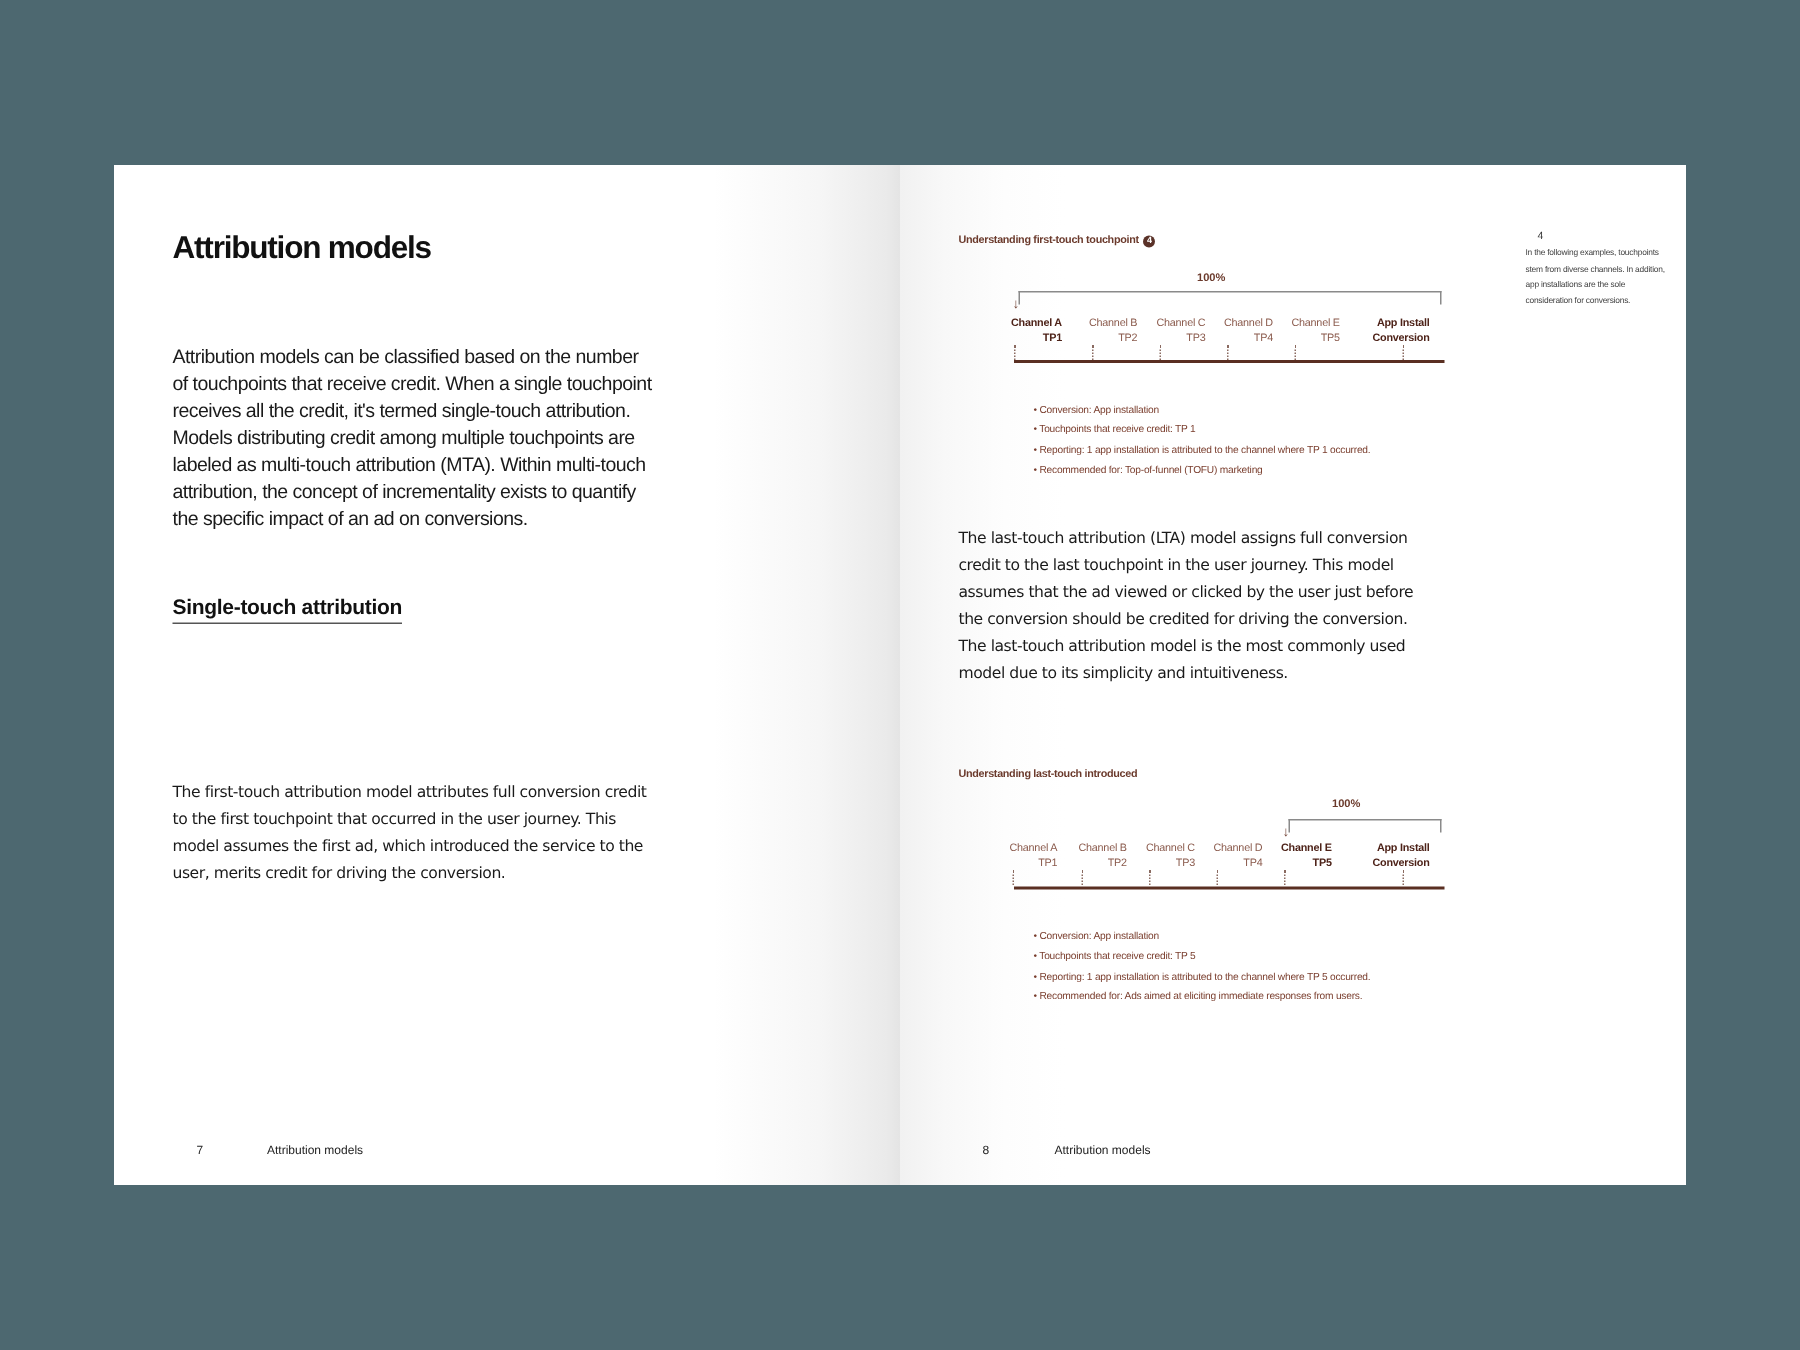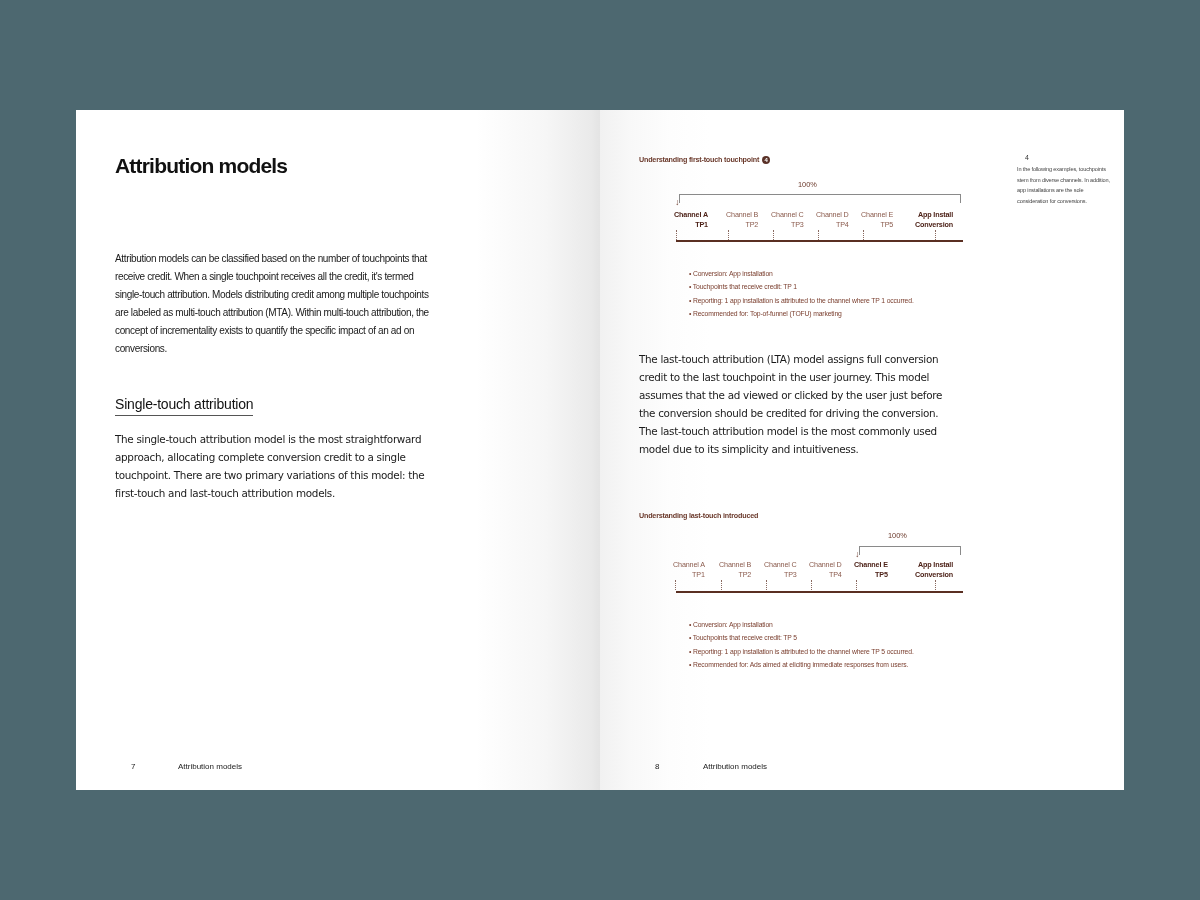--- a/index.html
+++ b/index.html
@@ -10,36 +10,36 @@
     .page { position: absolute; top: 0; height: 680px; background: #ffffff; overflow: hidden; }
     .page-left { left: 0; width: 524px;
       background: linear-gradient(to right, #ffffff 0px, #ffffff 400px, #f6f6f6 470px, #eaeaea 515px, #e4e4e4 524px); }
     .page-right { left: 524px; width: 524px;
       background: linear-gradient(to right, #f1f1f1 0px, #f8f8f8 30px, #fdfdfd 70px, #ffffff 110px); }
 
     .abs { position: absolute; }
 
     
     .title { left: 39px; top: 44px; font-size: 21px; font-weight: bold; color: #111; letter-spacing: -0.8px; }
-    .intro { left: 39px; top: 140px; width: 320px; font-size: 10px; line-height: 18px; color: #1a1a1a; letter-spacing: -0.35px; }
-    .h2 { left: 39px; top: 286px; font-size: 14px; color: #111; font-weight: normal; padding-bottom: 3px; border-bottom: 1.5px solid #555; letter-spacing: -0.2px; }
+    .intro { left: 39px; top: 119px; width: 320px; font-size: 13px; line-height: 18px; color: #1a1a1a; letter-spacing: -0.35px; }
+    .h2 { left: 39px; top: 286px; font-size: 14px; color: #111; font-weight: bold; padding-bottom: 3px; border-bottom: 1.5px solid #555; letter-spacing: -0.2px; }
     .body-text { width: 320px; font-size: 10.4px; line-height: 18px; color: #1a1a1a; font-family: "DejaVu Sans", sans-serif; letter-spacing: -0.3px; }
     .p1 { left: 39px; top: 320px; }
     .p2 { left: 39px; top: 409px; }
 
     .footer-num { font-size: 8px; color: #222; top: 652px; }
     .footer-label { font-size: 8px; color: #222; top: 652px; }
 
     
     .diag-title { font-size: 7.2px; font-weight: bold; color: #6b3a2c; letter-spacing: -0.2px; }
     .badge { display: inline-block; width: 8px; height: 8px; border-radius: 50%; background: #5a3228; color: #fff; font-size: 6px; text-align: center; line-height: 8px; margin-left: 3px; vertical-align: 0px; }
     .sidenote-num { font-size: 7px; color: #333; }
     .sidenote { width: 96px; font-size: 5.6px; line-height: 10.6px; color: #444; letter-spacing: -0.15px; }
 
-    .pct { font-size: 7.4px; font-weight: normal; color: #6b3a2c; }
+    .pct { font-size: 7.4px; font-weight: bold; color: #6b3a2c; }
     .bracket { border: 1px solid #8a8a8a; border-bottom: none; height: 9px; }
     .arrow { font-size: 9px; color: #6b3a2c; line-height: 9px; }
 
     .tp { font-size: 7.2px; line-height: 10px; color: #8a5a4c; letter-spacing: -0.15px; text-align: right; }
     .tp.active { color: #4d2218; font-weight: bold; }
     .dots { width: 1px; height: 10px; border-left: 1px dotted #8a6a60; }
     .baseline { height: 2px; background: #5a2f22; }
 
     .bullets { font-size: 6.8px; line-height: 13.3px; color: #7a3e2e; letter-spacing: -0.15px; }
     .bullets li { list-style: none; }
@@ -49,21 +49,21 @@
   </style>
 </head>
 <body>
 
 <div class="spread">
 
   <div class="page page-left">
     <div class="abs title">Attribution models</div>
     <div class="abs intro">Attribution models can be classified based on the number of touchpoints that receive credit. When a single touchpoint receives all the credit, it's termed single-touch attribution. Models distributing credit among multiple touchpoints are labeled as multi-touch attribution (MTA). Within multi-touch attribution, the concept of incrementality exists to quantify the specific impact of an ad on conversions.</div>
     <div class="abs h2">Single-touch attribution</div>
-    <div class="abs body-text p1">The single-touch attribution model is the most straightforward approach, allocating complete conversion credit to a single touchpoint. There are two primary variations of this model: the first-touch and last-touch attribution models.</div>
+    <div class="abs body-text p2">The first-touch attribution model attributes full conversion credit to the first touchpoint that occurred in the user journey. This model assumes the first ad, which introduced the service to the user, merits credit for driving the conversion.</div>
     <div class="abs footer-num" style="left:55px;">7</div>
     <div class="abs footer-label" style="left:102px;">Attribution models</div>
   </div>
 
   <div class="page page-right">
 
     <div class="abs diag-title" style="left:39px; top:45px;">
       <span>Understanding first-touch touchpoint</span><span class="badge">4</span>
     </div>
 

